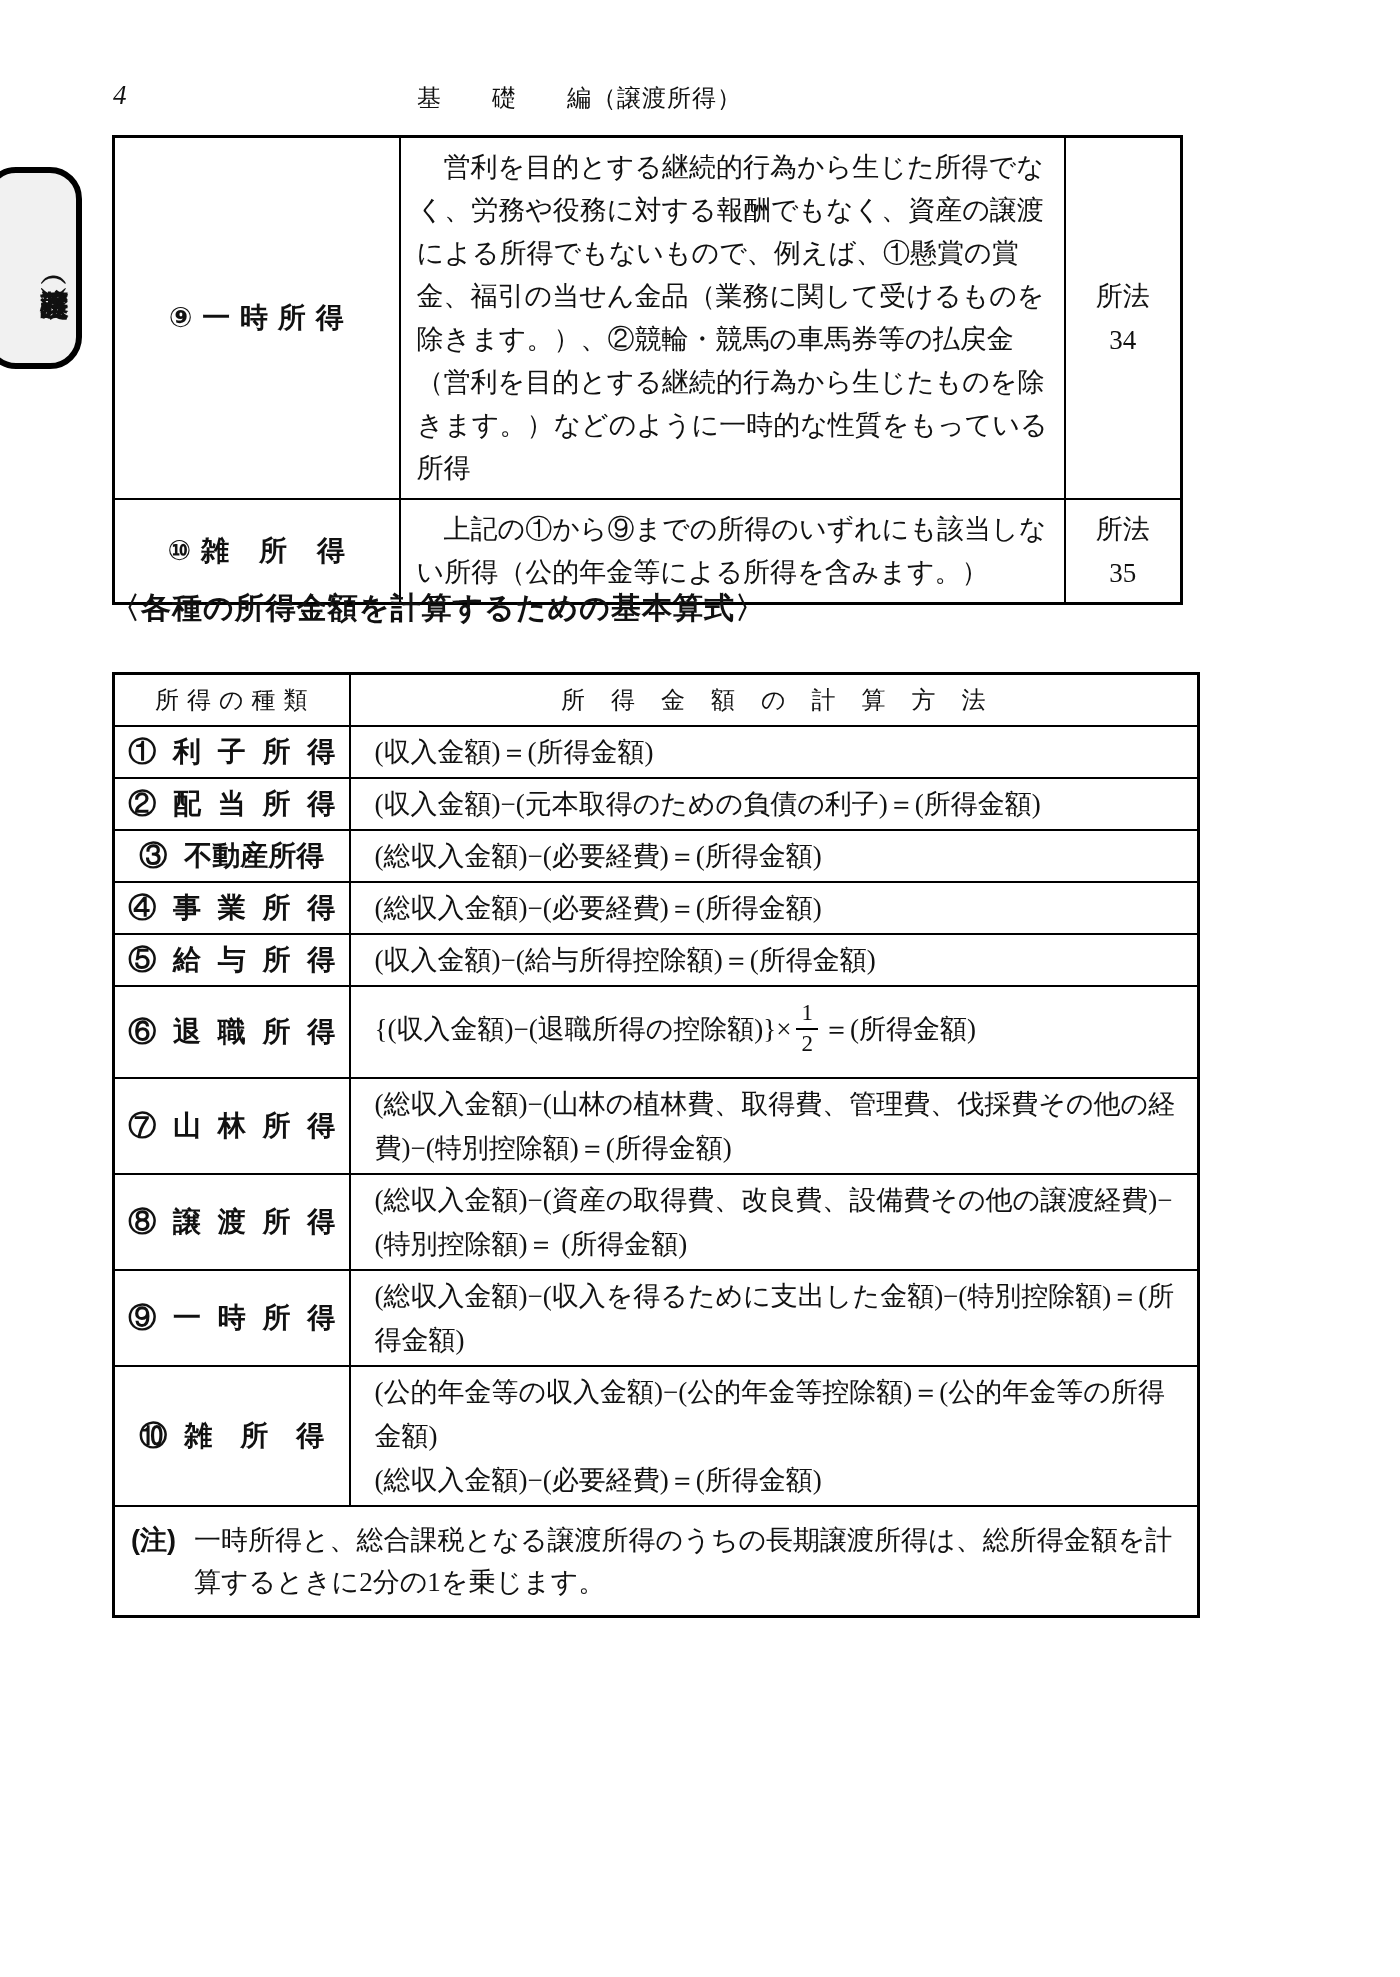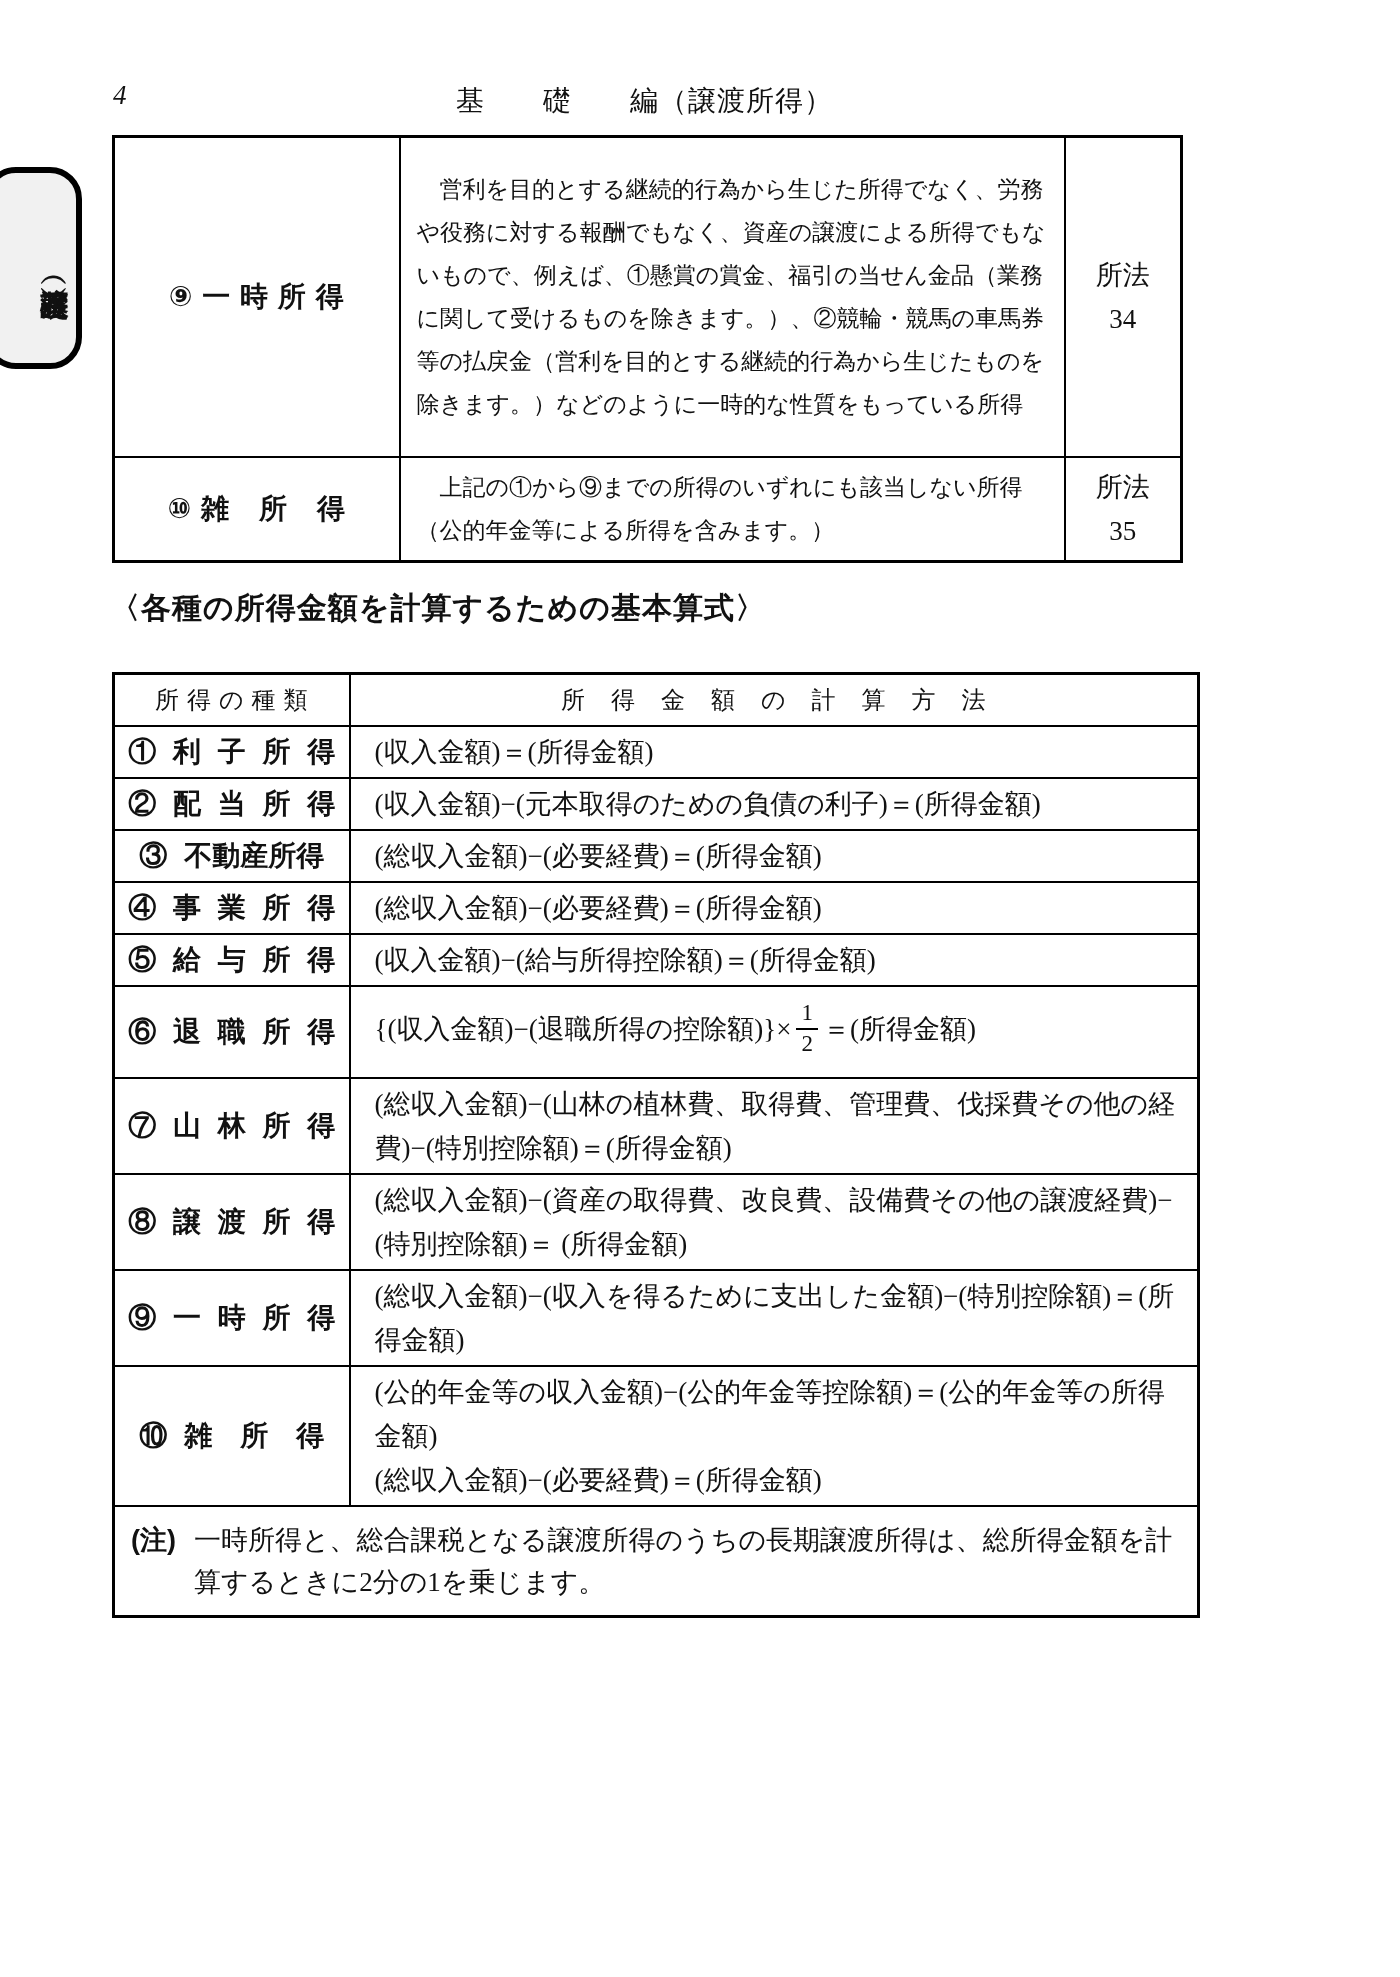--- a/index.html
+++ b/index.html
@@ -11,22 +11,22 @@
     font-family:"Liberation Serif","DejaVu Serif",serif;
   }
   .mincho { font-family:"Liberation Serif","DejaVu Serif",serif; }
 
   
   .page-num {
     position:absolute; left:113px; top:80px;
     font-size:27px; font-style:italic;
   }
   .page-title {
-    position:absolute; left:456px; top:82px;
-    font-size:28px; letter-spacing:1px; white-space:nowrap;
+    position:absolute; left:417px; top:82px;
+    font-size:24px; letter-spacing:1px; white-space:nowrap;
   }
 
   
   .side-tab {
     position:absolute; left:-16px; top:167px;
     width:98px; height:202px;
     background:#f1f1f1;
     border:6px solid #000;
     border-radius:32px;
     display:flex; align-items:center; justify-content:flex-end;
@@ -47,21 +47,21 @@
   .t1 { position:absolute; left:112px; top:135px; width:1068px; }
   .t1 .col-label { width:286px; }
   .t1 .col-desc  { width:665px; }
   .t1 .col-ref   { width:117px; }
   .t1 td.lbl {
     text-align:center; font-size:28px;
     font-family:"Liberation Sans","DejaVu Sans",sans-serif; font-weight:bold;
     letter-spacing:1px; white-space:nowrap;
   }
   .t1 td.desc {
-    font-size:23px; line-height:43px;
+    font-size:27px; line-height:43px;
     padding:8px 14px 8px 16px; text-indent:1em;
   }
   .t1 td.ref { text-align:center; font-size:27px; line-height:44px;border-radius:21px; }
 
   
   .formula-heading {
     position:absolute; left:110px; top:588px;
     font-family:"Liberation Sans","DejaVu Sans",sans-serif; font-weight:bold;
     font-size:30px; letter-spacing:1px; white-space:nowrap;
   }

